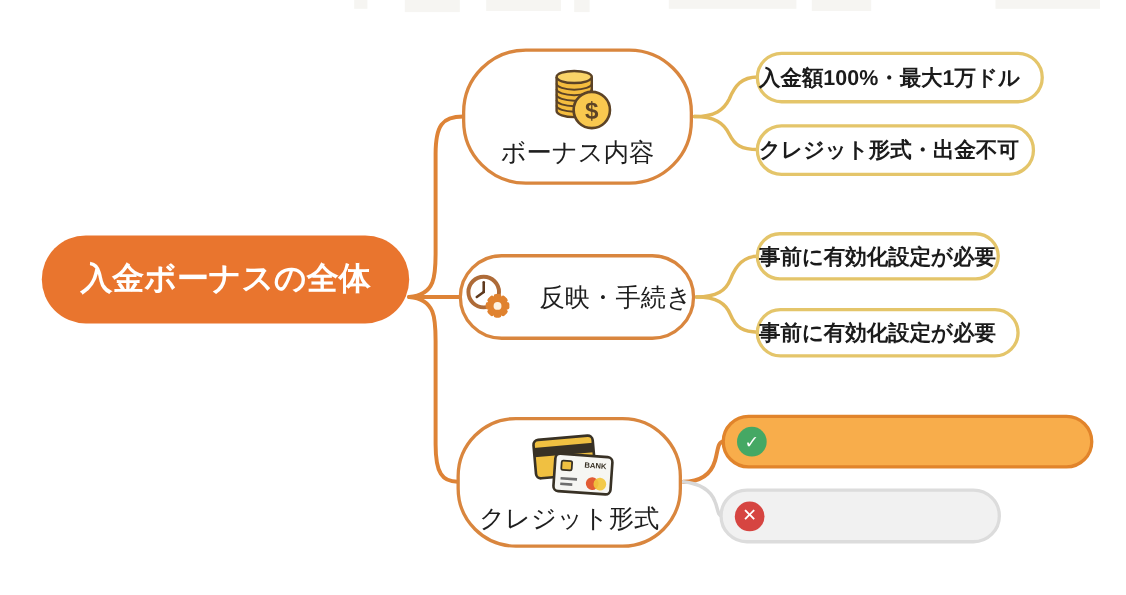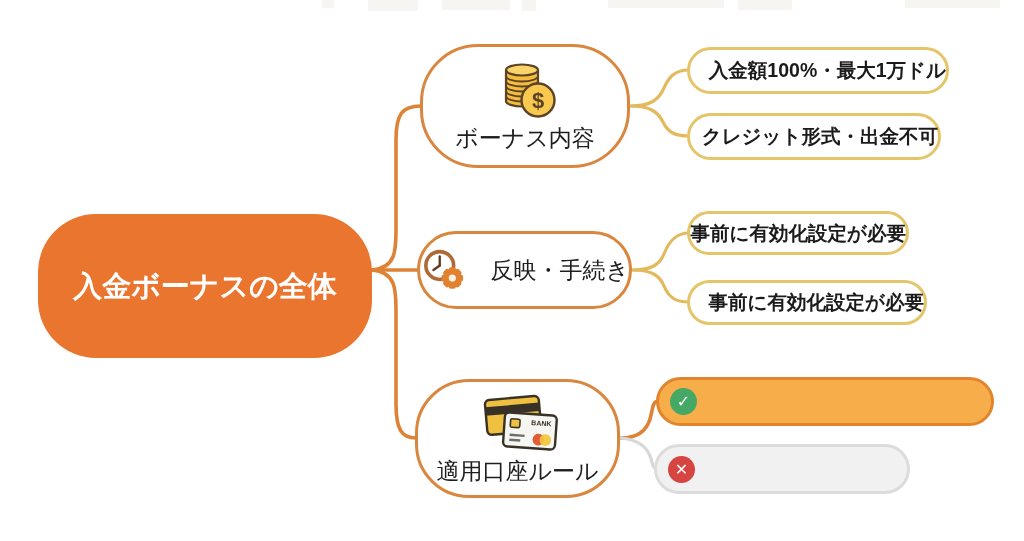--- a/index.html
+++ b/index.html
@@ -9,37 +9,37 @@
   }
   .artifact { position:absolute; top:0; background:#f6f5f2; }
 
   svg.connectors { position:absolute; left:0; top:0; width:1024px; height:541px; }
   svg.connectors path { fill:none; stroke-linecap:round; }
   .c-orange { stroke:#de8336; stroke-width:3.6px; }
   .c-gold   { stroke:#e2ba5c; stroke-width:3.2px; }
   .c-gray   { stroke:#d8d8d8; stroke-width:3.2px; }
 
   .root {
-    position:absolute; left:38px; top:214px; width:334px; height:144px;
+    position:absolute; left:38px; top:214px; width:334px; height:80px;
     background:#e9752e; border-radius:58px; color:#ffffff;
     display:flex; flex-direction:column; align-items:center; justify-content:center;
     font-size:29px; font-weight:700; line-height:1.4; text-align:center;
   }
   .branch {
     position:absolute; background:#ffffff; border:3.5px solid #d9863e;
     display:flex; align-items:center; justify-content:center; box-sizing:border-box;
   }
   .branch .blabel { font-size:23px; font-weight:400; color:#1e1e1e; white-space:nowrap; }
   .branch1 { left:420px; top:44px;  width:210px; height:124px; border-radius:58px; flex-direction:column; gap:4px; }
   .branch2 { left:417px; top:231px; width:215px; height:78px;  border-radius:40px; flex-direction:row;    gap:22px; }
   .branch3 { left:415px; top:379px; width:205px; height:119px; border-radius:54px; flex-direction:column; gap:2px; }
 
   .leaf {
     position:absolute; background:#ffffff; border:3px solid #e4c56a; border-radius:24px;
-    display:flex; align-items:center; justify-content:flex-end; box-sizing:border-box;
+    display:flex; align-items:center; justify-content:flex-start; box-sizing:border-box;
     font-weight:700; font-size:19.5px; color:#1b1b1b; white-space:nowrap;
   }
   .leaf1 { left:687px; top:47px;  width:262px; height:47px; }
   .leaf2 { left:687px; top:113px; width:254px; height:47px; }
   .leaf3 { left:687px; top:211px; width:222px; height:44px; }
   .leaf4 { left:687px; top:280px; width:240px; height:45px; }
   .leaf5 {
     left:656px; top:377px; width:338px; height:49px; font-size:19px;
     background:#f8ad4b; border-color:#e1842b; border-radius:25px;
     justify-content:flex-start; padding-left:11px; gap:9px;
@@ -130,21 +130,21 @@
       <g transform="rotate(4 58 40)">
         <rect x="32" y="24" width="52" height="34" rx="4.5" fill="#f6f6f3" stroke="#383125" stroke-width="2.4"></rect>
         <rect x="38" y="30" width="9.5" height="8.5" rx="1.5" fill="#f0c041" stroke="#383125" stroke-width="1.6"></rect>
         <text x="79" y="35" text-anchor="end" font-size="7" font-weight="bold" fill="#383125">BANK</text>
         <rect x="38" y="45" width="15" height="2.4" fill="#6e6e6e"></rect>
         <rect x="38" y="50" width="11" height="2.4" fill="#6e6e6e"></rect>
         <circle cx="67" cy="49" r="5.8" fill="#e25c35"></circle>
         <circle cx="74" cy="49" r="5.8" fill="#f2c53d" fill-opacity="0.92"></circle>
       </g>
     </svg>
-    <span class="blabel">適用口座ルール</span>
+    <span class="blabel">クレジット形式</span>
   </div>
 
   <div class="leaf leaf1">
     <span>入金額100%・最大1万ドル</span>
   </div>
   <div class="leaf leaf2">
     <span>クレジット形式・出金不可</span>
   </div>
   <div class="leaf leaf3">
     <span>事前に有効化設定が必要</span>

